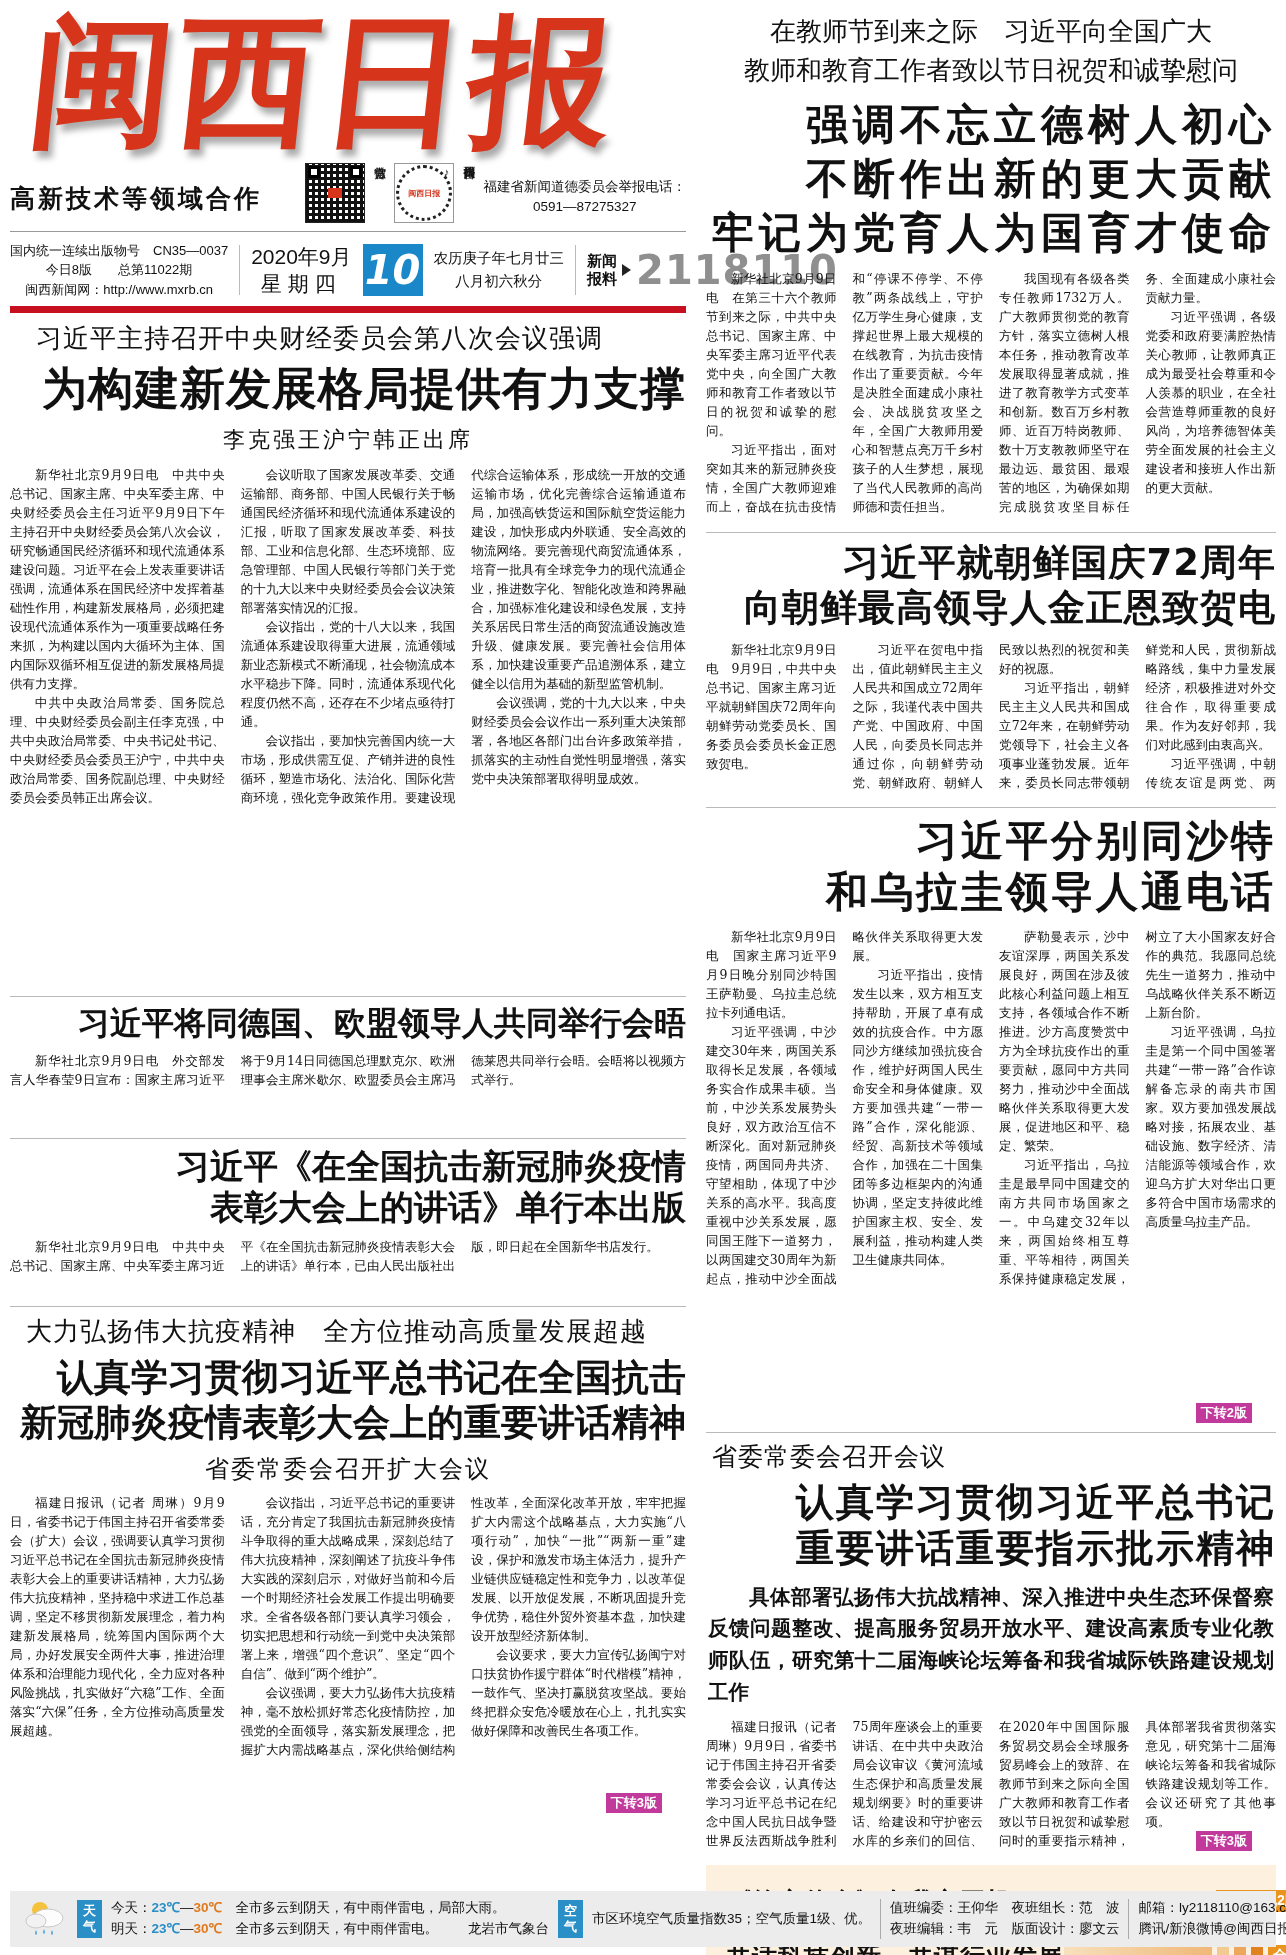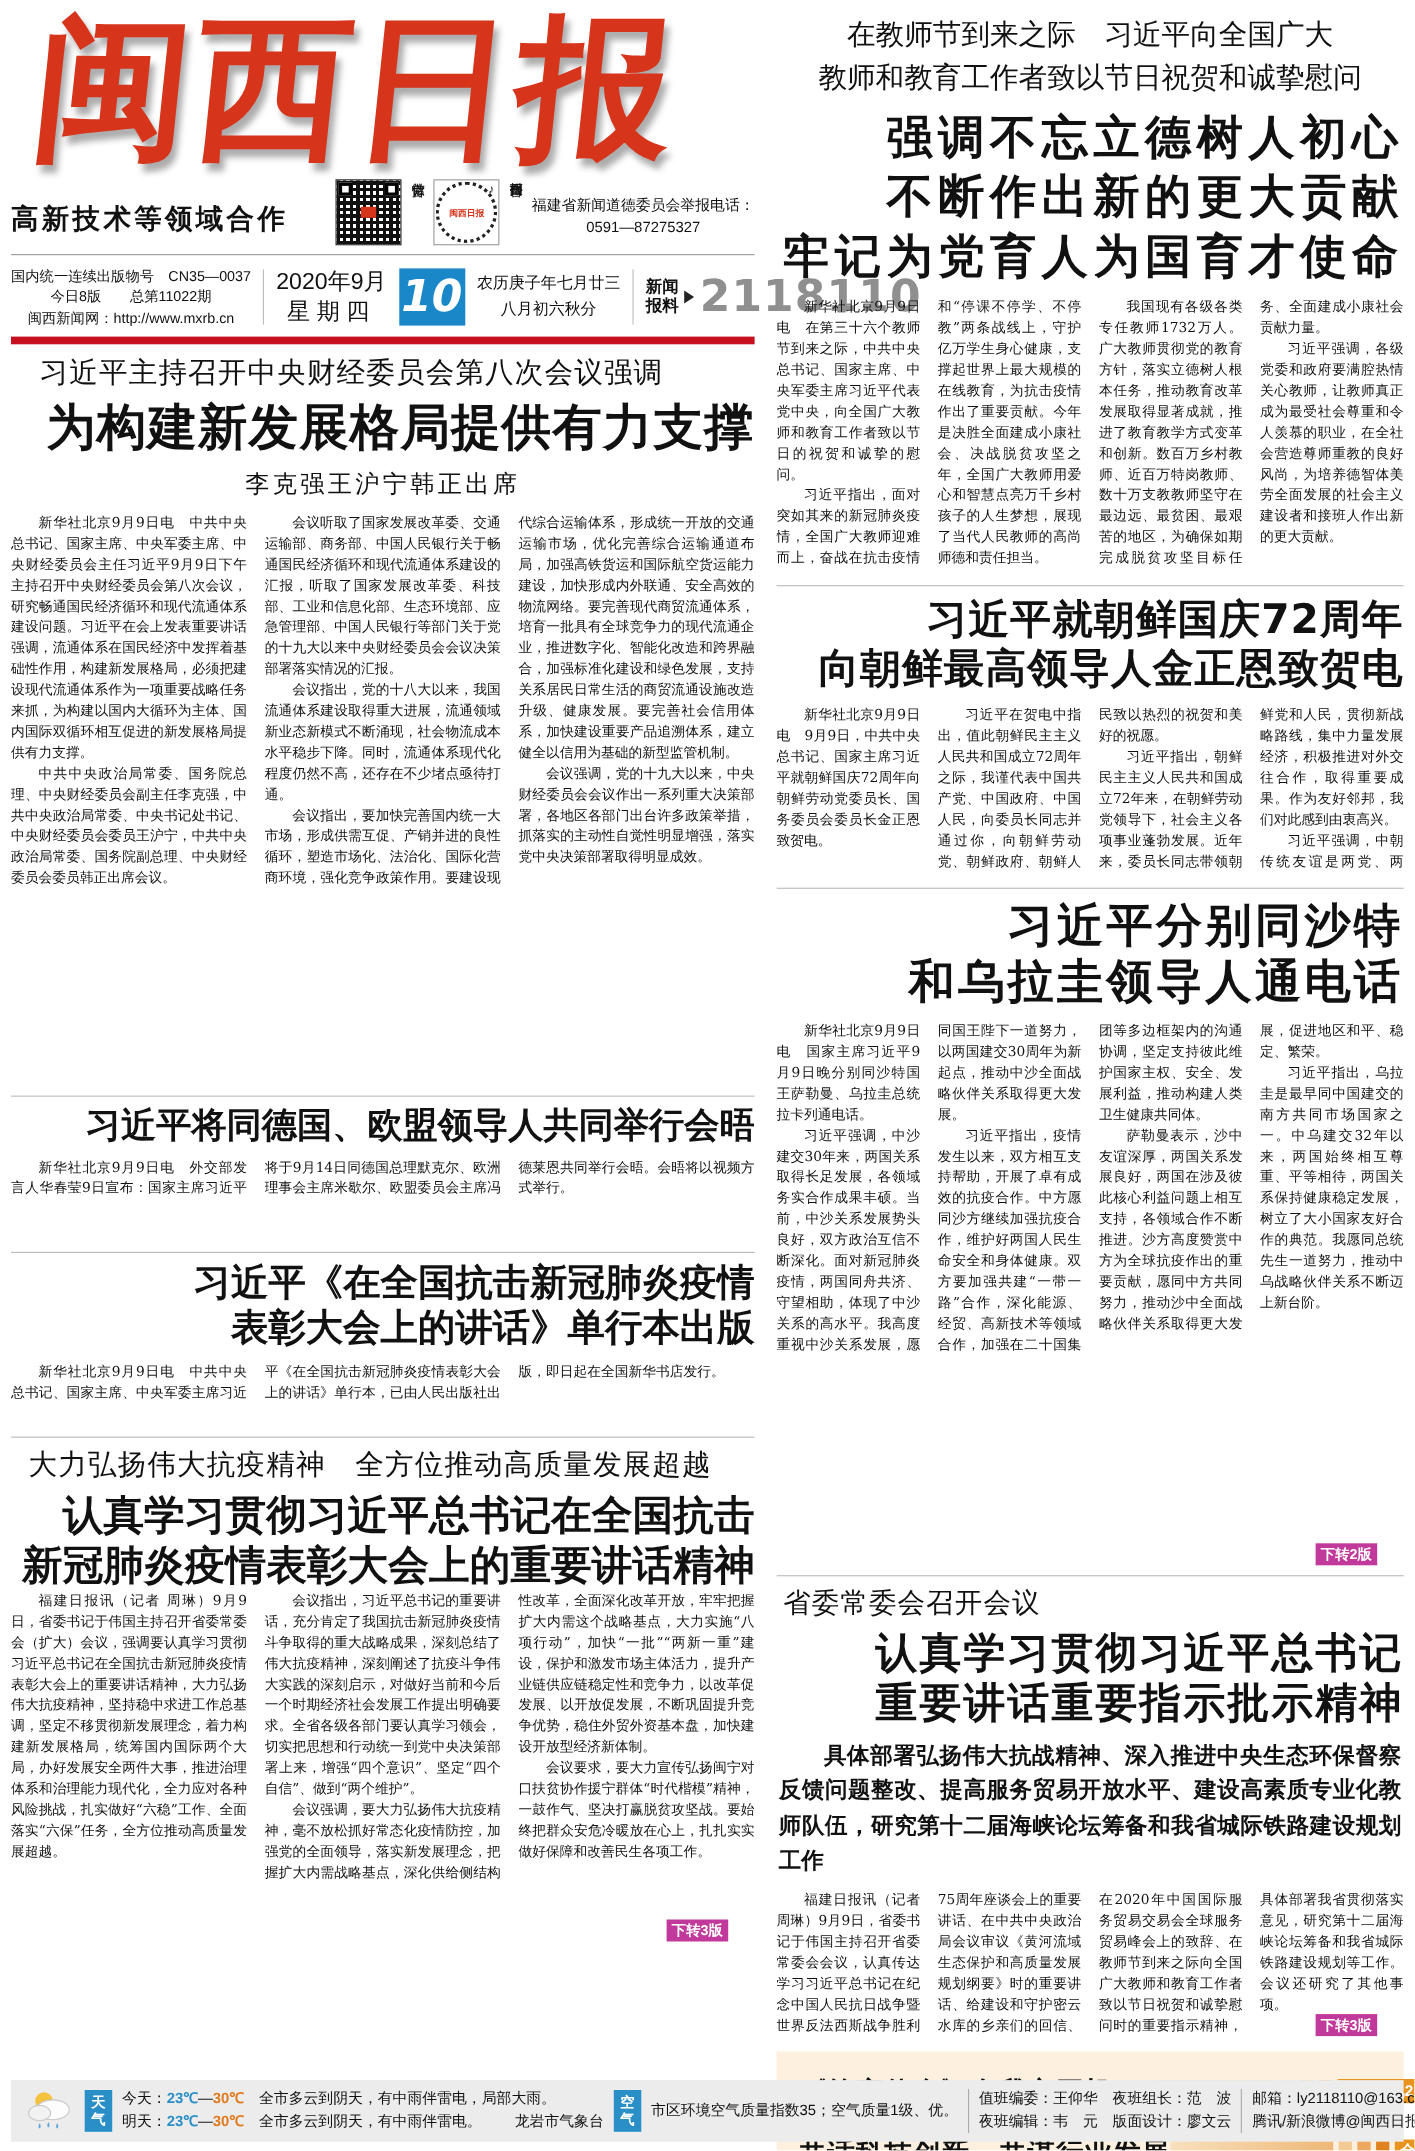--- a/index.html
+++ b/index.html
@@ -188,20 +188,21 @@
             <p class="para">新华社北京9月9日电　中共中央总书记、国家主席、中央军委主席习近平《在全国抗击新冠肺炎疫情表彰大会上的讲话》单行本，已由人民出版社出版，即日起在全国新华书店发行。</p>
           </div>
       </div>
 
       <hr class="rule">
 
       <div>
         <div class="kicker k-prov">大力弘扬伟大抗疫精神　全方位推动高质量发展超越</div>
         <div class="hl h-prov">认真学习贯彻习近平总书记在全国抗击</div>
         <div class="hl h-prov">新冠肺炎疫情表彰大会上的重要讲话精神</div>
+        <div class="sub-prov">省委常委会召开扩大会议</div>
         <div class="body-cols cols3" style="height:322px;">
           <p class="para">福建日报讯（记者 周琳）9月9日，省委书记于伟国主持召开省委常委会（扩大）会议，强调要认真学习贯彻习近平总书记在全国抗击新冠肺炎疫情表彰大会上的重要讲话精神，大力弘扬伟大抗疫精神，坚持稳中求进工作总基调，坚定不移贯彻新发展理念，着力构建新发展格局，统筹国内国际两个大局，办好发展安全两件大事，推进治理体系和治理能力现代化，全力应对各种风险挑战，扎实做好“六稳”工作、全面落实“六保”任务，全方位推动高质量发展超越。</p>
             <p class="para">会议指出，习近平总书记的重要讲话，充分肯定了我国抗击新冠肺炎疫情斗争取得的重大战略成果，深刻总结了伟大抗疫精神，深刻阐述了抗疫斗争伟大实践的深刻启示，对做好当前和今后一个时期经济社会发展工作提出明确要求。全省各级各部门要认真学习领会，切实把思想和行动统一到党中央决策部署上来，增强“四个意识”、坚定“四个自信”、做到“两个维护”。</p>
             <p class="para">会议强调，要大力弘扬伟大抗疫精神，毫不放松抓好常态化疫情防控，加强党的全面领导，落实新发展理念，把握扩大内需战略基点，深化供给侧结构性改革，全面深化改革开放，牢牢把握扩大内需这个战略基点，大力实施“八项行动”，加快“一批”“两新一重”建设，保护和激发市场主体活力，提升产业链供应链稳定性和竞争力，以改革促发展、以开放促发展，不断巩固提升竞争优势，稳住外贸外资基本盘，加快建设开放型经济新体制。</p>
             <p class="para">会议要求，要大力宣传弘扬闽宁对口扶贫协作援宁群体“时代楷模”精神，一鼓作气、坚决打赢脱贫攻坚战。要始终把群众安危冷暖放在心上，扎扎实实做好保障和改善民生各项工作。</p>
             <div class="jump">
             <span class="jump-core">下转3版</span>
             <span class="jump-t1"></span>
             <span class="jump-t2"></span>
           </div>
@@ -244,20 +245,21 @@
 
       <div>
         <div class="hl h-calls">习近平分别同沙特</div>
         <div class="hl h-calls">和乌拉圭领导人通电话</div>
         <div class="body-cols cols4" style="height:498px;margin-top:10px;">
           <p class="para">新华社北京9月9日电　国家主席习近平9月9日晚分别同沙特国王萨勒曼、乌拉圭总统拉卡列通电话。</p>
             <p class="para">习近平强调，中沙建交30年来，两国关系取得长足发展，各领域务实合作成果丰硕。当前，中沙关系发展势头良好，双方政治互信不断深化。面对新冠肺炎疫情，两国同舟共济、守望相助，体现了中沙关系的高水平。我高度重视中沙关系发展，愿同国王陛下一道努力，以两国建交30周年为新起点，推动中沙全面战略伙伴关系取得更大发展。</p>
             <p class="para">习近平指出，疫情发生以来，双方相互支持帮助，开展了卓有成效的抗疫合作。中方愿同沙方继续加强抗疫合作，维护好两国人民生命安全和身体健康。双方要加强共建“一带一路”合作，深化能源、经贸、高新技术等领域合作，加强在二十国集团等多边框架内的沟通协调，坚定支持彼此维护国家主权、安全、发展利益，推动构建人类卫生健康共同体。</p>
             <p class="para">萨勒曼表示，沙中友谊深厚，两国关系发展良好，两国在涉及彼此核心利益问题上相互支持，各领域合作不断推进。沙方高度赞赏中方为全球抗疫作出的重要贡献，愿同中方共同努力，推动沙中全面战略伙伴关系取得更大发展，促进地区和平、稳定、繁荣。</p>
             <p class="para">习近平指出，乌拉圭是最早同中国建交的南方共同市场国家之一。中乌建交32年以来，两国始终相互尊重、平等相待，两国关系保持健康稳定发展，树立了大小国家友好合作的典范。我愿同总统先生一道努力，推动中乌战略伙伴关系不断迈上新台阶。</p>
+            <p class="para">习近平强调，乌拉圭是第一个同中国签署共建“一带一路”合作谅解备忘录的南共市国家。双方要加强发展战略对接，拓展农业、基础设施、数字经济、清洁能源等领域合作，欢迎乌方扩大对华出口更多符合中国市场需求的高质量乌拉圭产品。</p>
             <div class="jump">
             <span class="jump-core">下转2版</span>
             <span class="jump-t1"></span>
             <span class="jump-t2"></span>
           </div>
         </div>
       </div>
 
       <hr class="rule">
 

